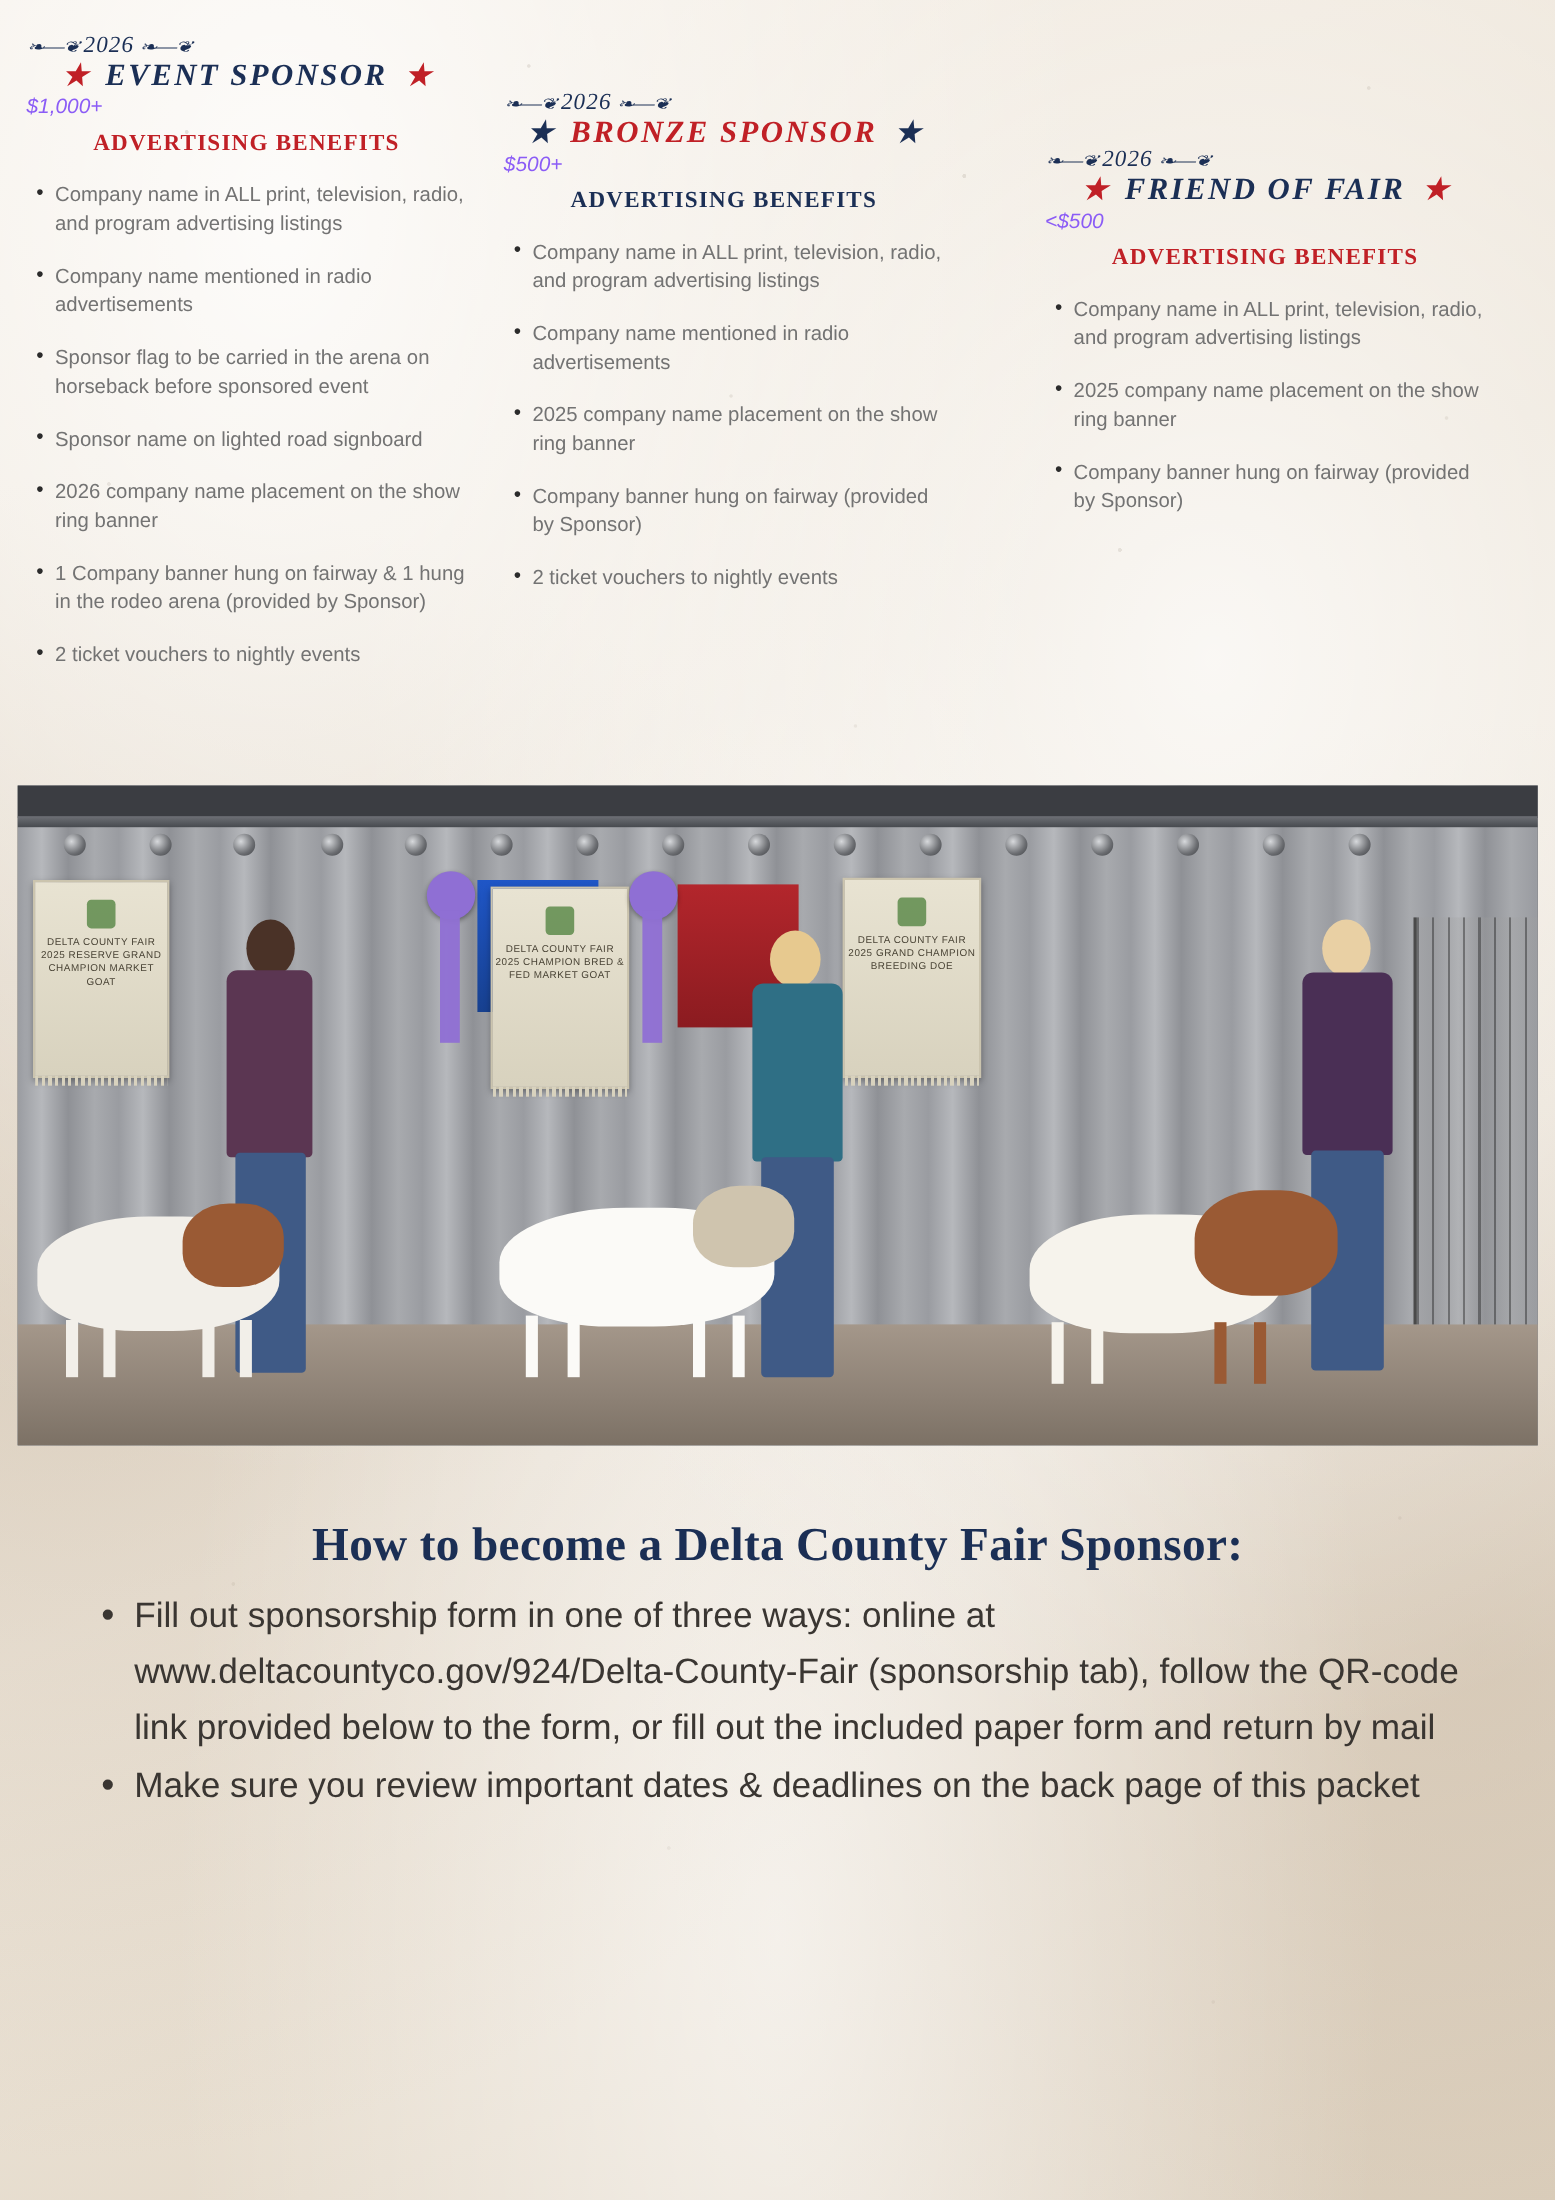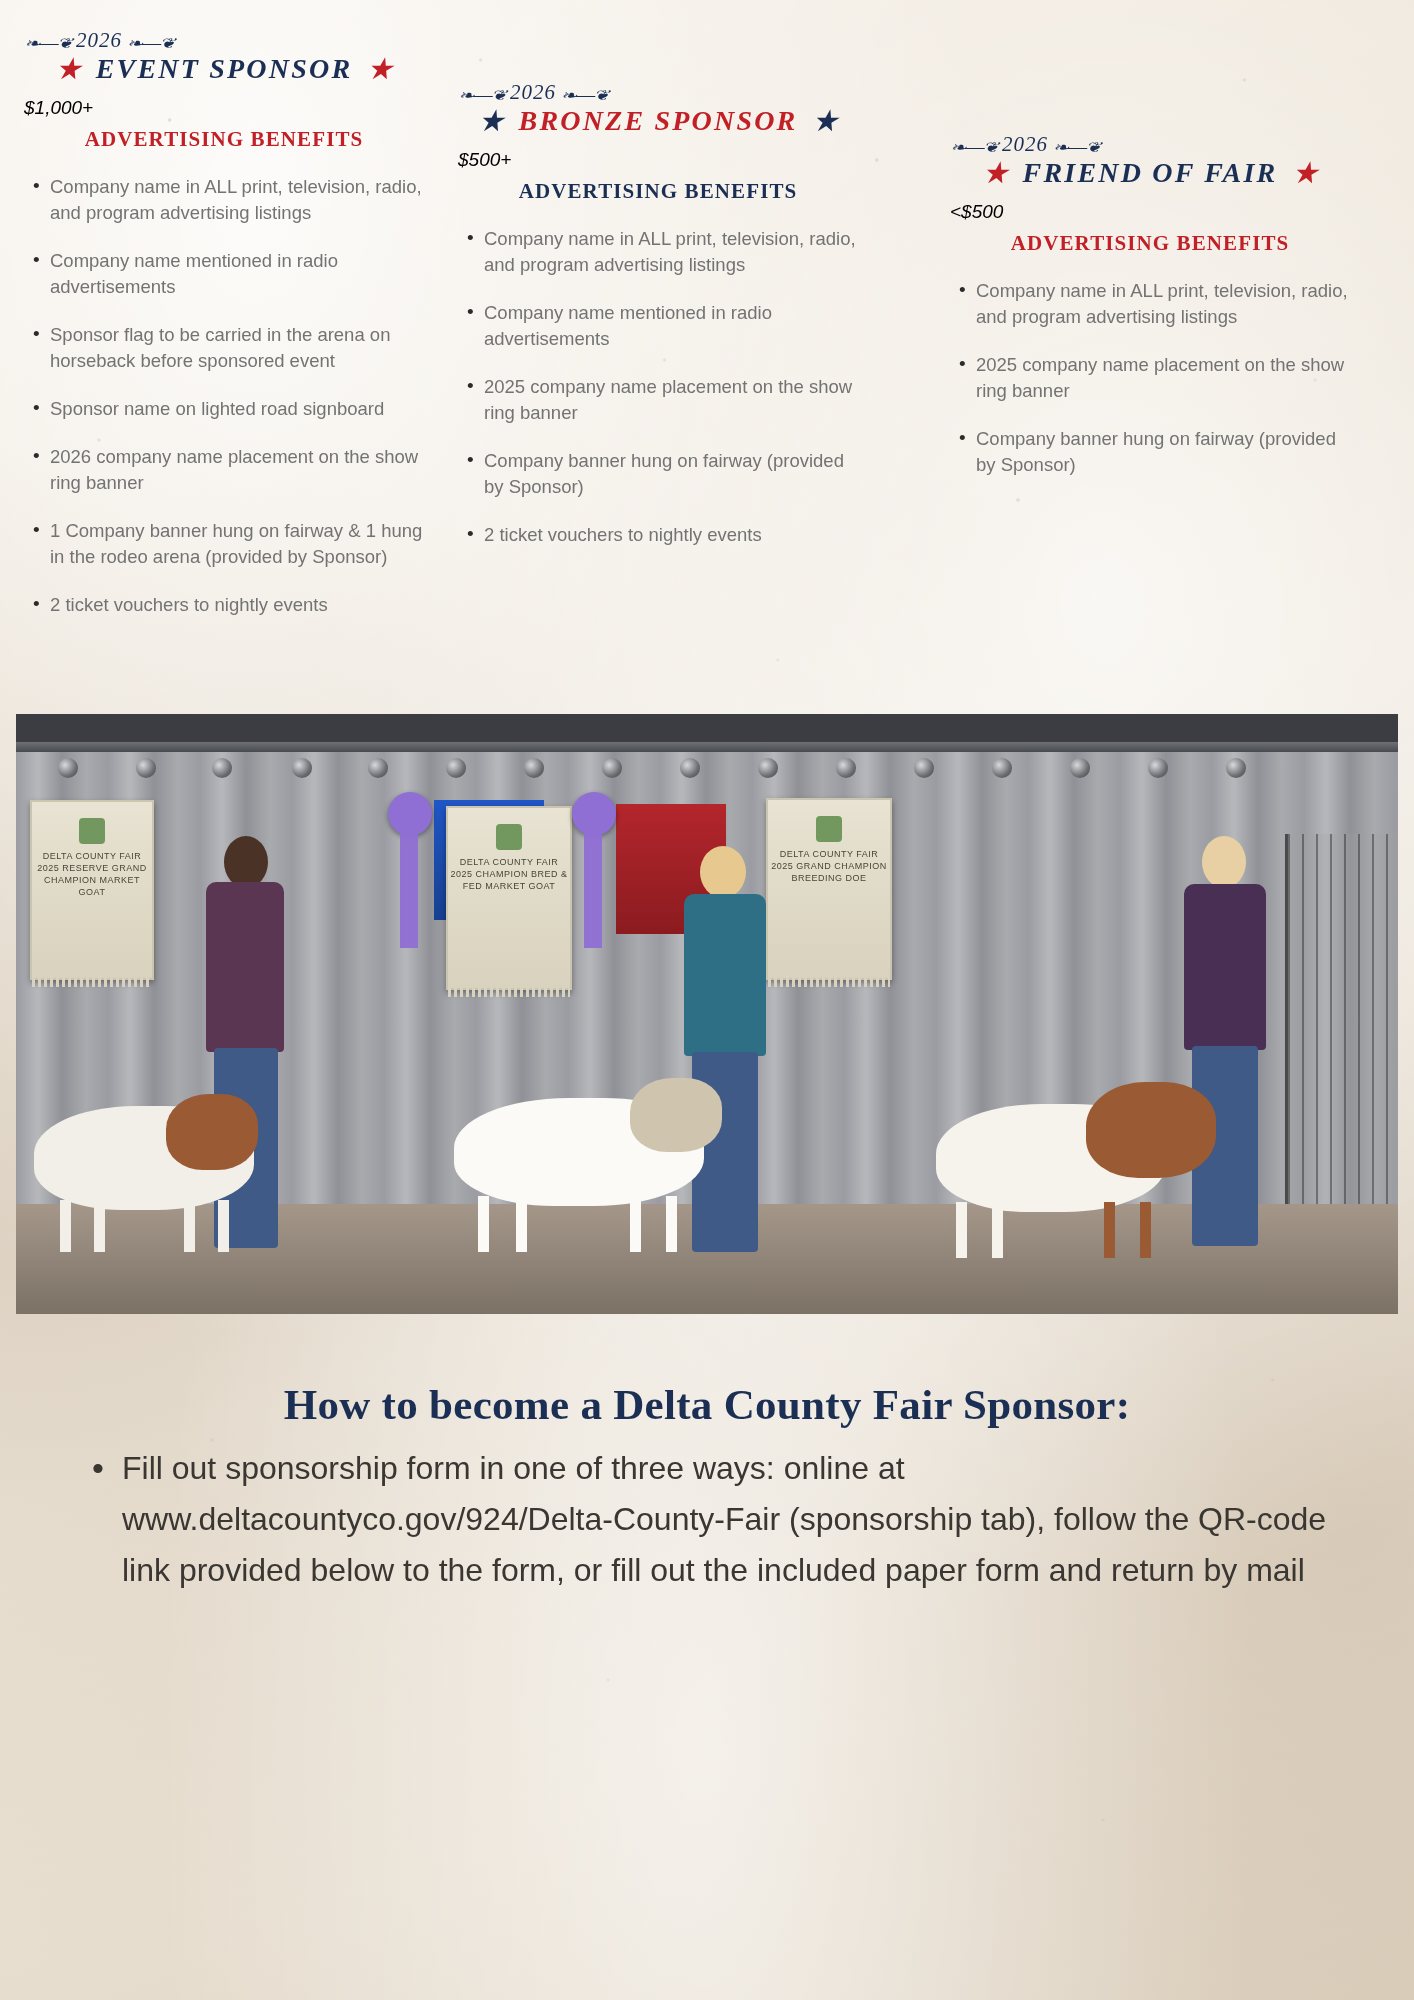--- a/index.html
+++ b/index.html
@@ -94,22 +94,22 @@
     font-weight: bold;
     font-size: 28px;
     letter-spacing: 2.2px;
     white-space: nowrap;
   }
   .tier-title.navy { color: #1b2f55; }
   .tier-title.red { color: #c02026; }
   .tier-amount {
     font-family: "Liberation Sans", sans-serif;
     font-size: 19px;
-    color: #000000;
-    margin-top: 12px;
+    color: #8b5cf6;
+    margin-top: 2px;
   }
   .benefits-head {
     font-family: "Liberation Serif", serif;
     font-weight: bold;
     font-size: 21px;
     letter-spacing: 1.1px;
     text-align: center;
     margin-top: 8px;
   }
   .benefits-head.red { color: #c02026; }
@@ -432,14 +432,15 @@
     <div class="g-leg" style="left:56px; top:128px; height:56px; background:#f6f3ec;"></div>
     <div class="g-leg" style="left:168px; top:128px; height:56px; background:#9a5a34;"></div>
     <div class="g-leg" style="left:204px; top:128px; height:56px; background:#9a5a34;"></div>
   </div>
 </div>
 
 <div class="how">
   <div class="how-title">How to become a Delta County Fair Sponsor:</div>
   <ul class="how-list">
     <li>Fill out sponsorship form in one of three ways: online at www.deltacountyco.gov/924/Delta-County-Fair (sponsorship tab), follow the QR-code link provided below to the form, or fill out the included paper form and return by mail</li>
+    <li>Make sure you review important dates &amp; deadlines on the back page of this packet</li>
   </ul>
 </div>
 
 </body></html>

